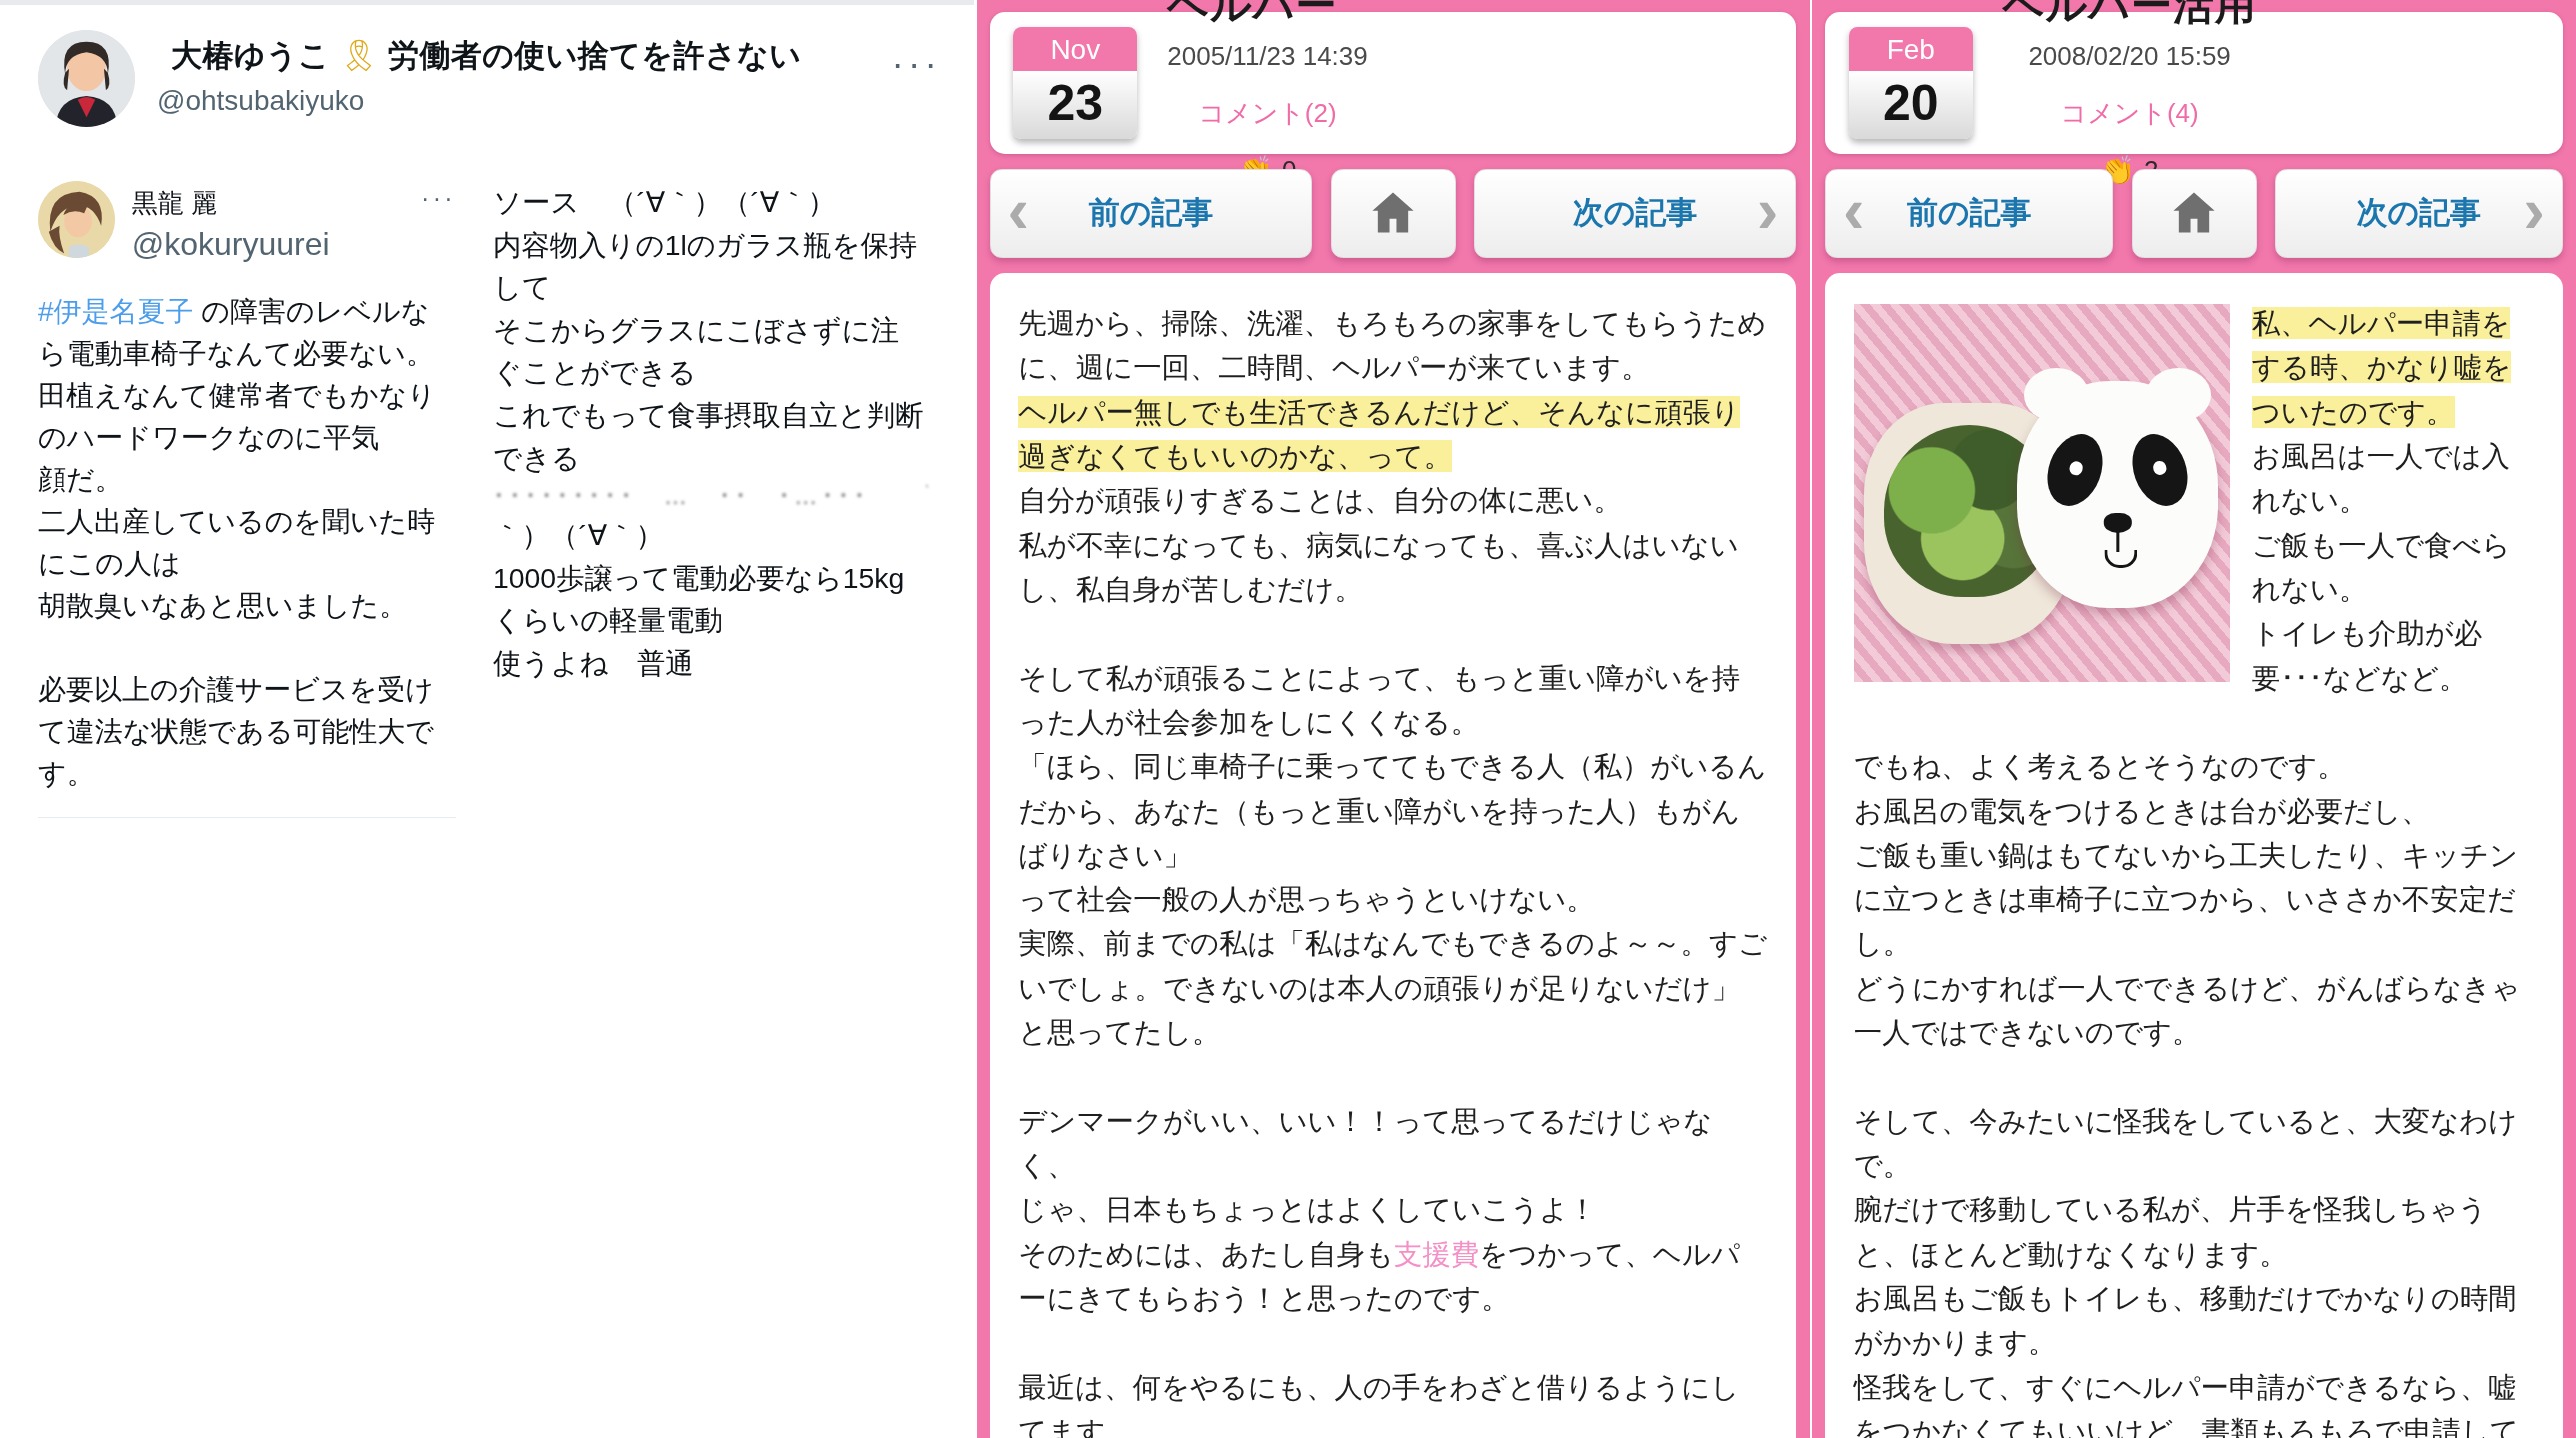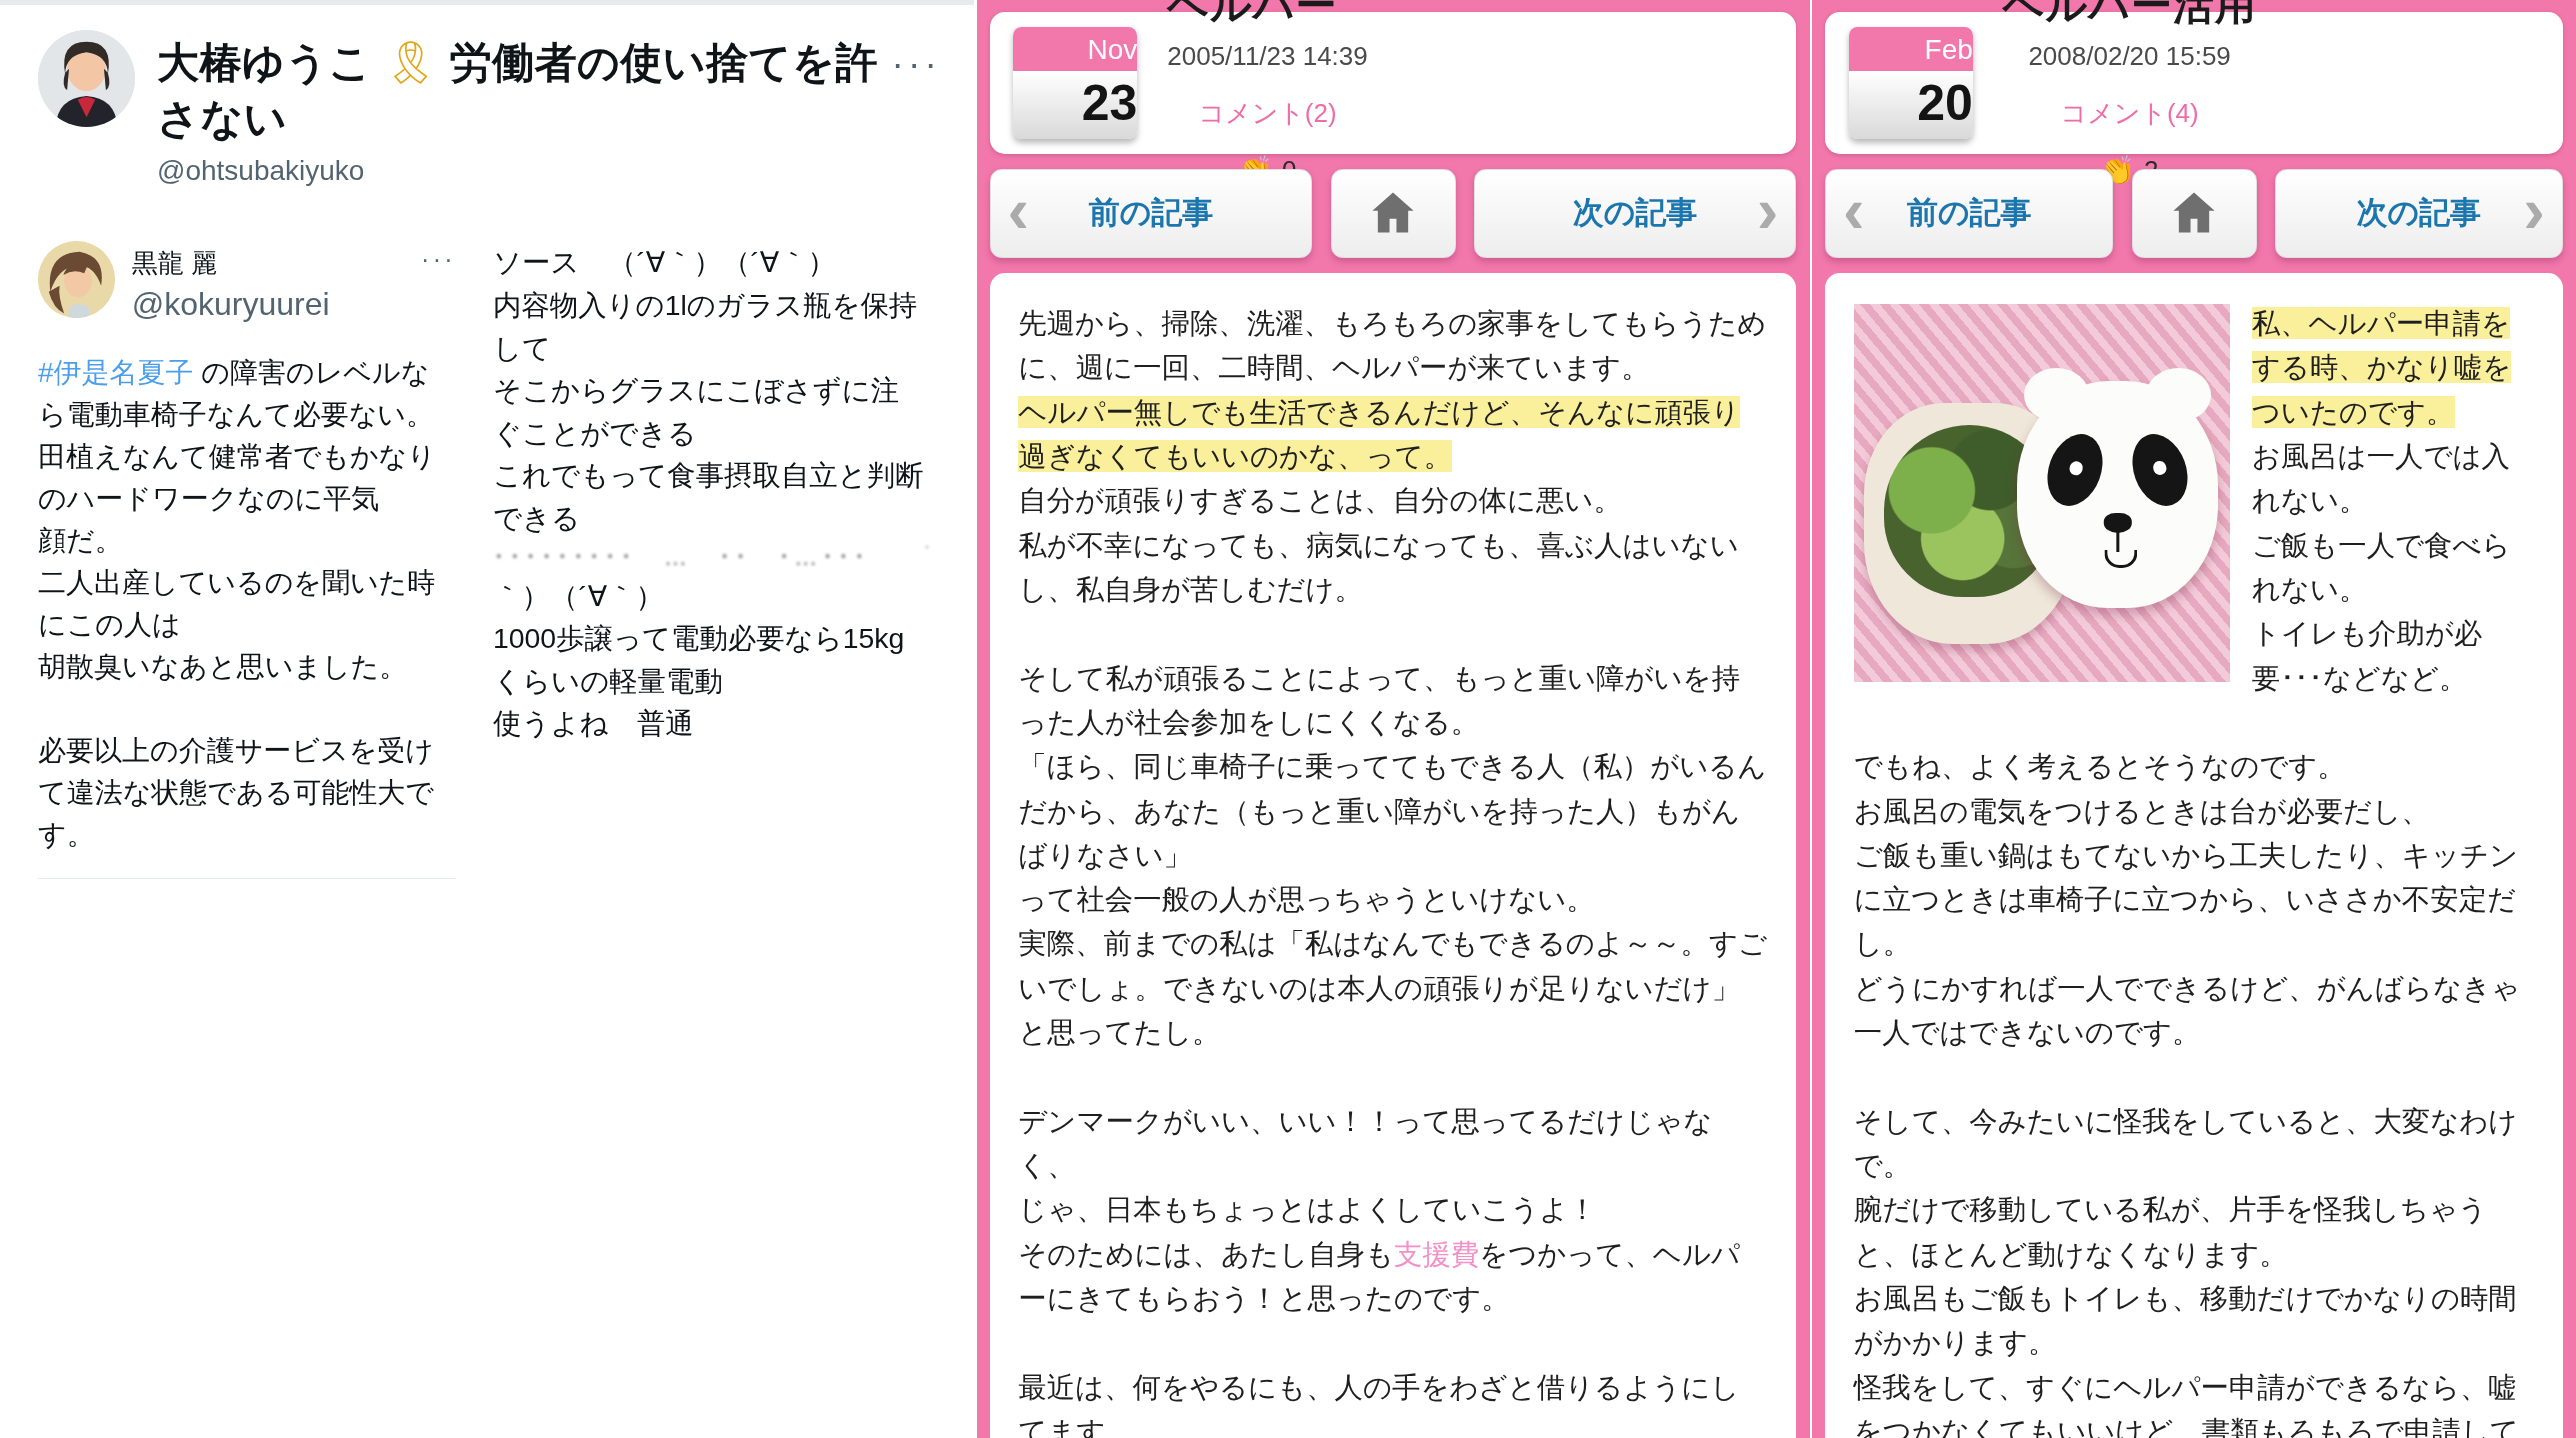--- a/index.html
+++ b/index.html
@@ -7,21 +7,21 @@
   body { font-family: "Liberation Sans","DejaVu Sans",sans-serif; }
 
   .stage { width:2576px; height:1439px; display:flex; gap:2.5px; background:#ffffff; overflow:hidden; }
 
   
   .tweet-panel { width:974px; height:100%; background:#fff; padding:25px 33px 0 38px; border-top:5.9px solid #e8eaed; overflow:hidden; }
   .tw-head { display:flex; align-items:flex-start; }
   .avatar { width:97px; height:97px; border-radius:50%; overflow:hidden; flex:0 0 auto; background:#dfe3e6; }
   .avatar svg { display:block; width:100%; height:100%; }
   .tw-names { margin-left:22px; padding-top:5px; }
-  .tw-name { font-size:42px; font-weight:bold; color:#0f1419; letter-spacing:0.4px; }
+  .tw-name { font-size:31px; font-weight:bold; color:#0f1419; letter-spacing:0.4px;margin-left:14px; }
   .ribbon { color:#e0a818; font-weight:normal; }
   .tw-handle { font-size:28px; color:#536471; margin-top:8.4px; }
   .more-dots { margin-left:auto; color:#536471; font-size:37px; letter-spacing:4.2px; line-height:1; padding-top:15px; cursor:pointer; }
 
   .tw-body { margin-top:40px; font-size:46px; line-height:1.57; color:#0f1419; white-space:pre-line; letter-spacing:0.8px; }
 
   .tw-embeds { display:flex; gap:37px; margin-top:54px; }
   .quote-card { width:418px; padding-bottom:22px; border-bottom:1.7px solid #e6ebef; }
   .q-head { display:flex; align-items:flex-start; }
   .q-avatar { width:77px; height:77px; border-radius:50%; overflow:hidden; flex:0 0 auto; background:#e9d9a8; }
@@ -36,21 +36,21 @@
   .right-col { width:435px; font-size:28.4px; line-height:1.5; color:#0f1419; }
   .sauce { white-space:pre-line; }
   .garbled { color:#666; font-size:23.4px; letter-spacing:4.2px; filter:blur(1.7px); white-space:nowrap; overflow:hidden; height:35px; }
 
   
   .blog-panel { height:100%; background:#f278ac; padding:11.7px 13.4px 0 13.4px; display:flex; flex-direction:column; overflow:hidden; }
   .blog-mid { width:833px; }
   .blog-right { width:764px; }
 
   .header-card { background:#fff; border-radius:15px; height:142px; padding:15px 23.4px; display:flex; align-items:center; box-shadow:0 1.7px 4.2px rgba(130,30,80,.25); flex:0 0 auto; }
-  .date-badge { width:124px; border-radius:8.4px; overflow:hidden; text-align:right; box-shadow:0 3.3px 6.7px rgba(0,0,0,.28); flex:0 0 auto; }
+  .date-badge { width:124px; border-radius:8.4px; overflow:hidden; text-align:center; box-shadow:0 3.3px 6.7px rgba(0,0,0,.28); flex:0 0 auto; }
   .badge-month { background:#f278ac; color:#fff; font-size:28px; padding:6.7px 0 5px; }
   .badge-day { background:linear-gradient(#ffffff,#d9d9d9); color:#141414; font-weight:bold; font-size:50px; padding:3.3px 0 6.7px; }
   .head-text { margin-left:30px; min-width:0; }
   .blog-title { font-size:41px; font-weight:bold; color:#1b1b1b; letter-spacing:0.8px; }
   .blog-meta { margin-top:8px; font-size:26px; color:#4a4a4a; display:flex; align-items:center; gap:23.4px; white-space:nowrap;flex-direction:column; }
   .comments-link { color:#f06ca8; cursor:pointer; }
   .clap-wrap { display:flex; align-items:center; gap:8.4px; color:#2b2b2b; }
   .clap-emoji { font-size:28px; }
 
   .nav-row { display:flex; gap:18.4px; margin-top:15px; flex:0 0 auto; }

